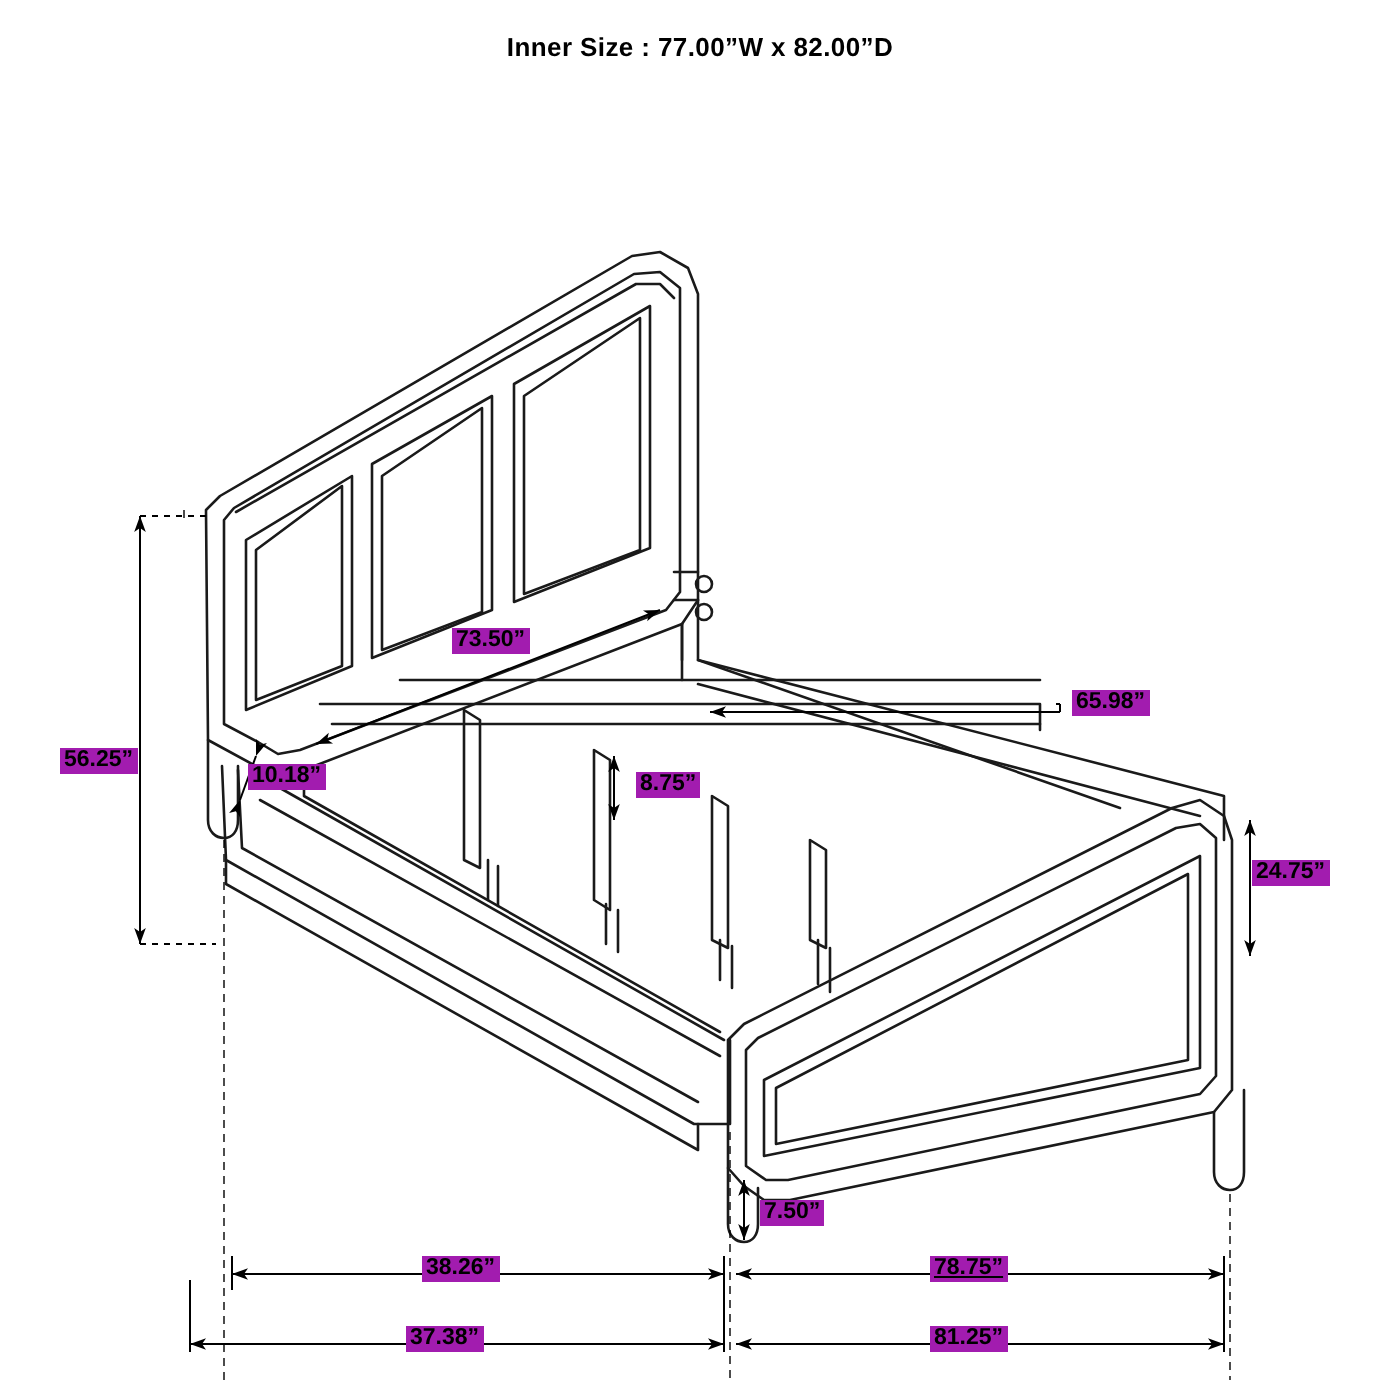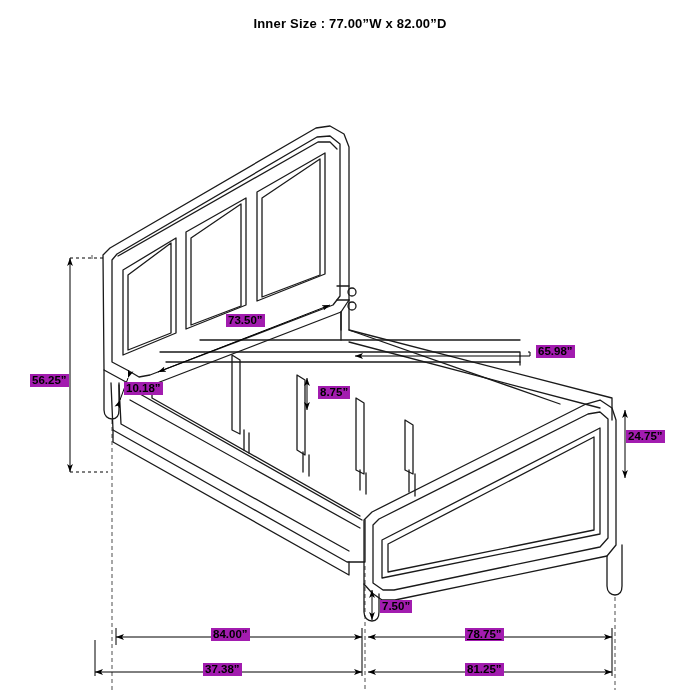--- a/index.html
+++ b/index.html
@@ -177,21 +177,21 @@
   <div class="dimlabel" style="left:124px; top:382px;">10.18”</div>
 
   <div class="dimlabel" style="left:318px; top:386px;">8.75”</div>
 
   <div class="dimlabel" style="left:536px; top:345px;">65.98”</div>
 
   <div class="dimlabel" style="left:626px; top:430px;">24.75”</div>
 
   <div class="dimlabel" style="left:380px; top:600px;">7.50”</div>
 
-  <div class="dimlabel" style="left:211px; top:628px;">84.00”</div>
+  <div class="dimlabel" style="left:211px; top:628px;">38.26”</div>
 
   <div class="dimlabel" style="left:465px; top:628px;text-decoration:underline;">78.75”</div>
 
   <div class="dimlabel" style="left:203px; top:663px;">37.38”</div>
 
   <div class="dimlabel" style="left:465px; top:663px;">81.25”</div>
 
 </div>
 
 </body></html>

